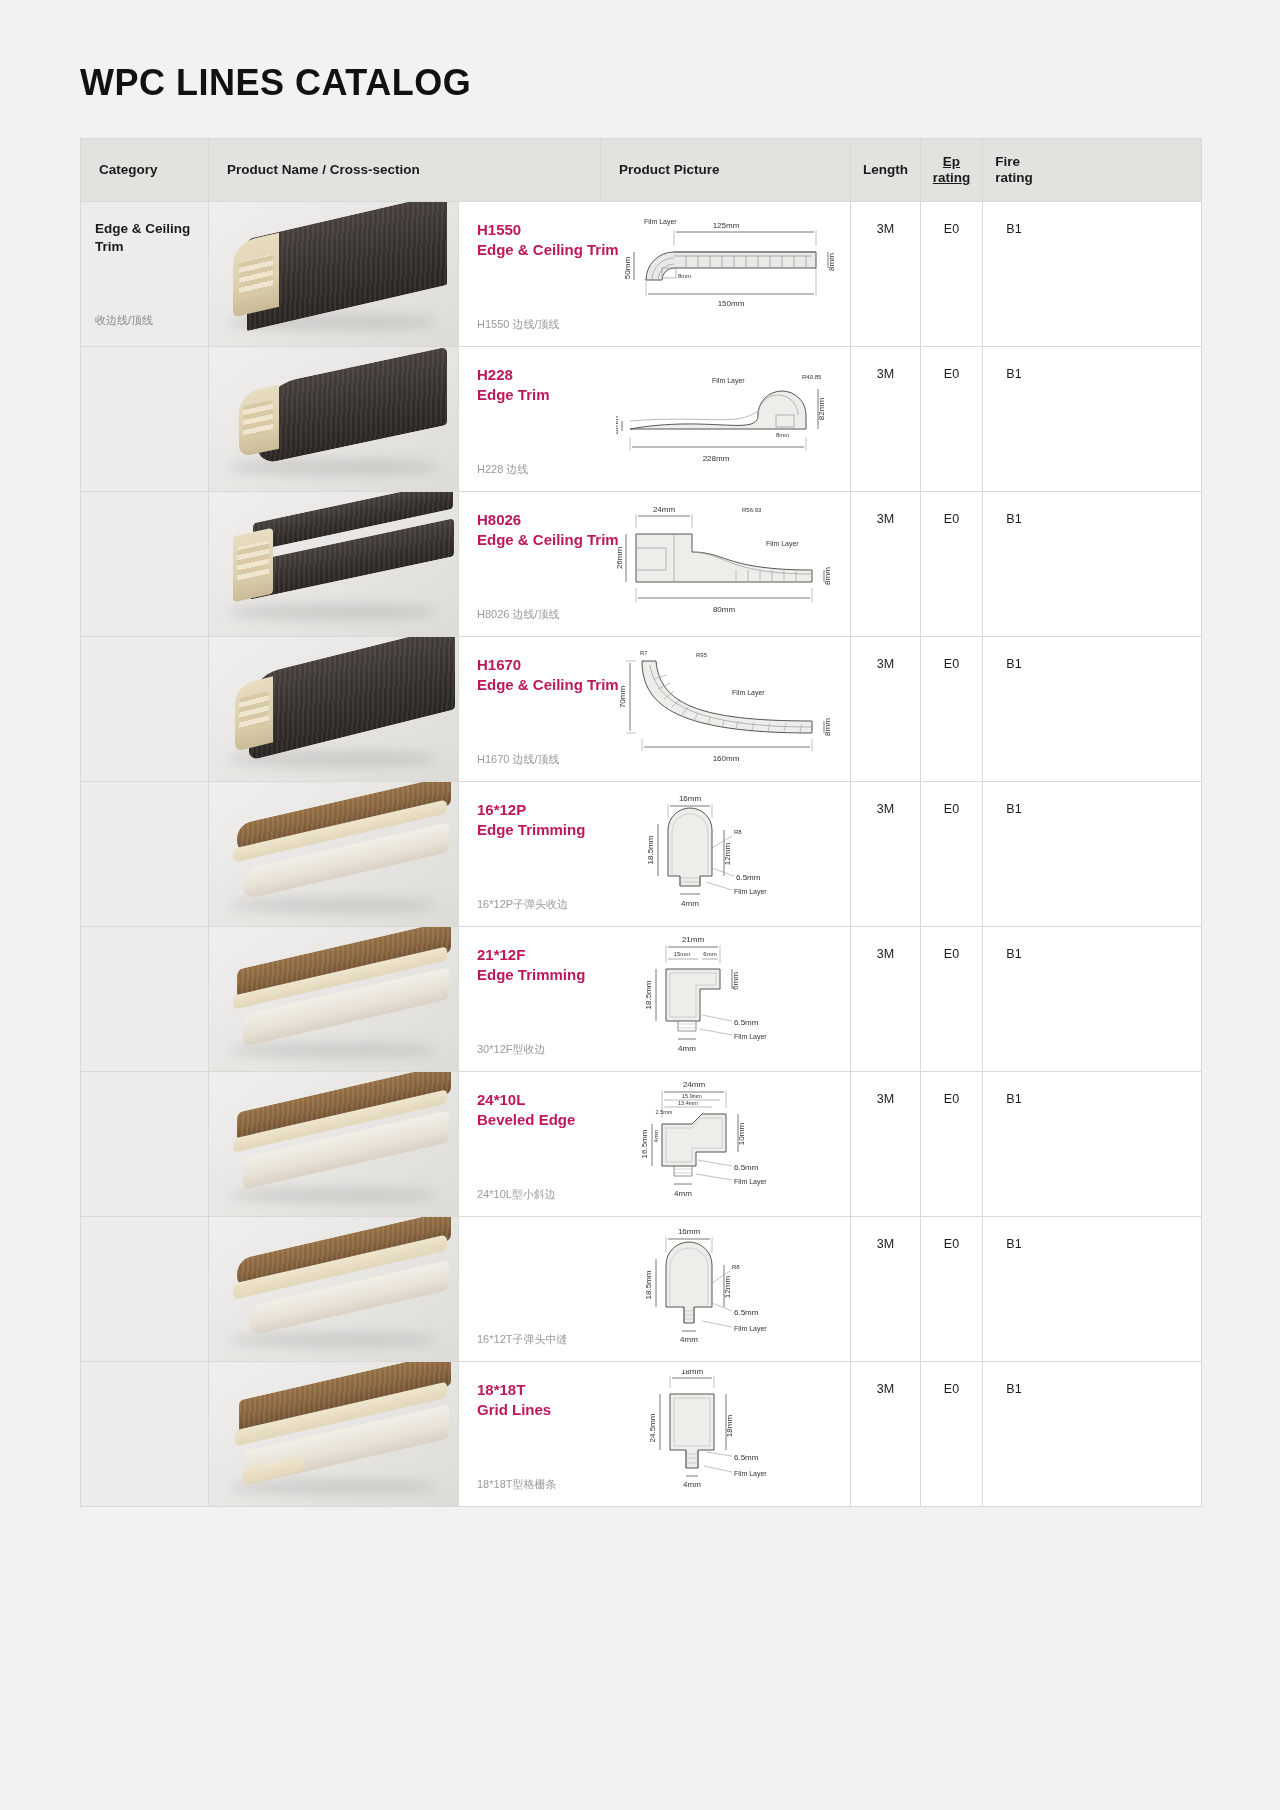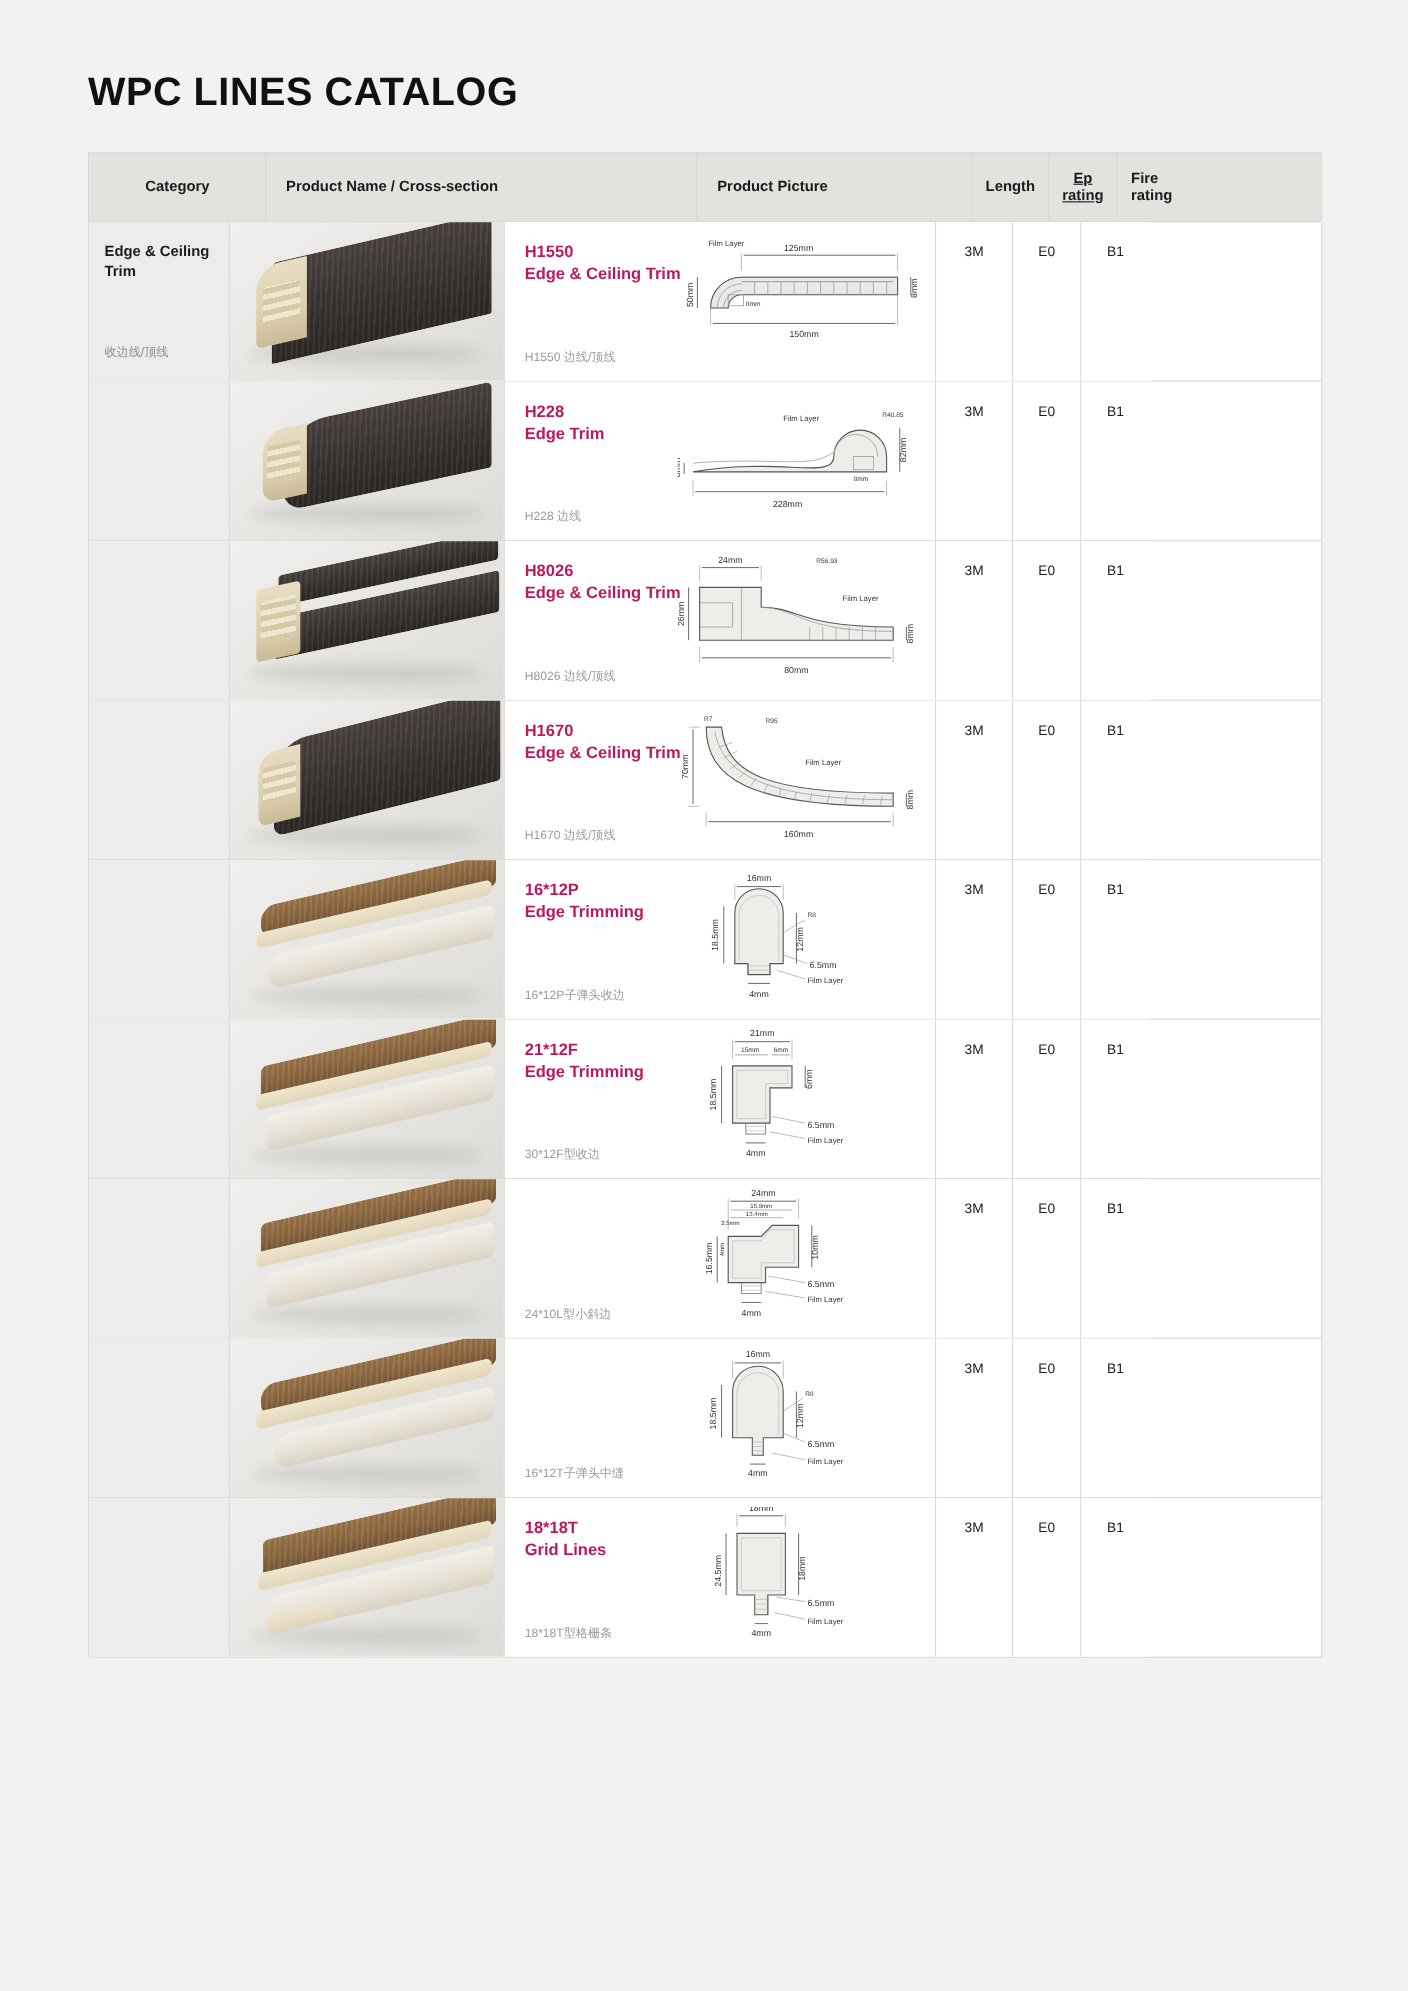--- a/index.html
+++ b/index.html
@@ -51,21 +51,21 @@
     font-size: 13.5px;
     font-weight: 700;
     color: #1b1b1b;
     padding: 0 18px;
     box-sizing: border-box;
     border-right: 1px solid #d8d8d4;
     line-height: 1.15;
   }
   .thead .cell:last-child { border-right: none; }
 
-  .c-cat   { width: 128px; margin-left: 33px; }
+  .c-cat   { width: 128px; }
   .c-pic   { width: 250px; }
   .c-name  { width: 392px; }
   .c-len   { width: 70px; justify-content: center; text-align: center; padding: 0 6px;}
   .c-ep    { width: 62px; justify-content: center; text-align: center; padding: 0 6px; text-decoration: underline;}
   .c-fire  { width: 62px; justify-content: center; padding: 0 6px;}
 
   .body-row {
     display: flex;
     border-bottom: 1px solid #d8d8d4;
     position: relative;
@@ -459,20 +459,21 @@
     <div class="body-row" style="height:144px;">
       <div class="catcell blank"></div>
       <div class="piccell">
         <div class="photo"></div>
         <div class="shadow" style="left:20px;top:116px;width:208px;height:14px;"></div>
         <div class="bar wood-med" style="left:28px;top:16px;width:214px;height:30px;transform:skewY(-13deg);border-radius:6px;"></div>
         <div class="bar core2" style="left:24px;top:42px;width:214px;height:14px;transform:skewY(-13deg);border-radius:5px;"></div>
         <div class="bar wood-lite" style="left:34px;top:62px;width:206px;height:32px;transform:skewY(-13deg);border-radius:6px;"></div>
       </div>
       <div class="namecell">
+        <div class="p-name"><span>24*10L</span><br><span>Beveled Edge</span></div>
         <div class="p-cn">24*10L型小斜边</div>
         <div class="xsec">
           <svg width="230" height="120" viewBox="0 0 230 120">
             <g fill="none" stroke="#555" stroke-width="1">
               <path d="M46 44 L76 44 L86 34 L110 34 L110 72 L80 72 L80 86 L46 86 z" fill="#eeedea"></path>
               <path d="M50 48 L76 48 L84 38 L106 38 L106 68 L76 68 L76 82 L50 82 z" stroke="#bbb" stroke-width="0.6"></path>
               <path d="M58 86 L58 96 L76 96 L76 86" stroke="#777" stroke-width="0.8"></path>
               <path d="M58 89 L76 89 M58 93 L76 93" stroke="#aaa" stroke-width="0.5"></path>
               <path d="M46 38 L46 10 M110 28 L110 10" stroke="#999" stroke-width="0.6"></path>
               <path d="M48 12 L108 12" stroke="#555" stroke-width="0.8"></path>

